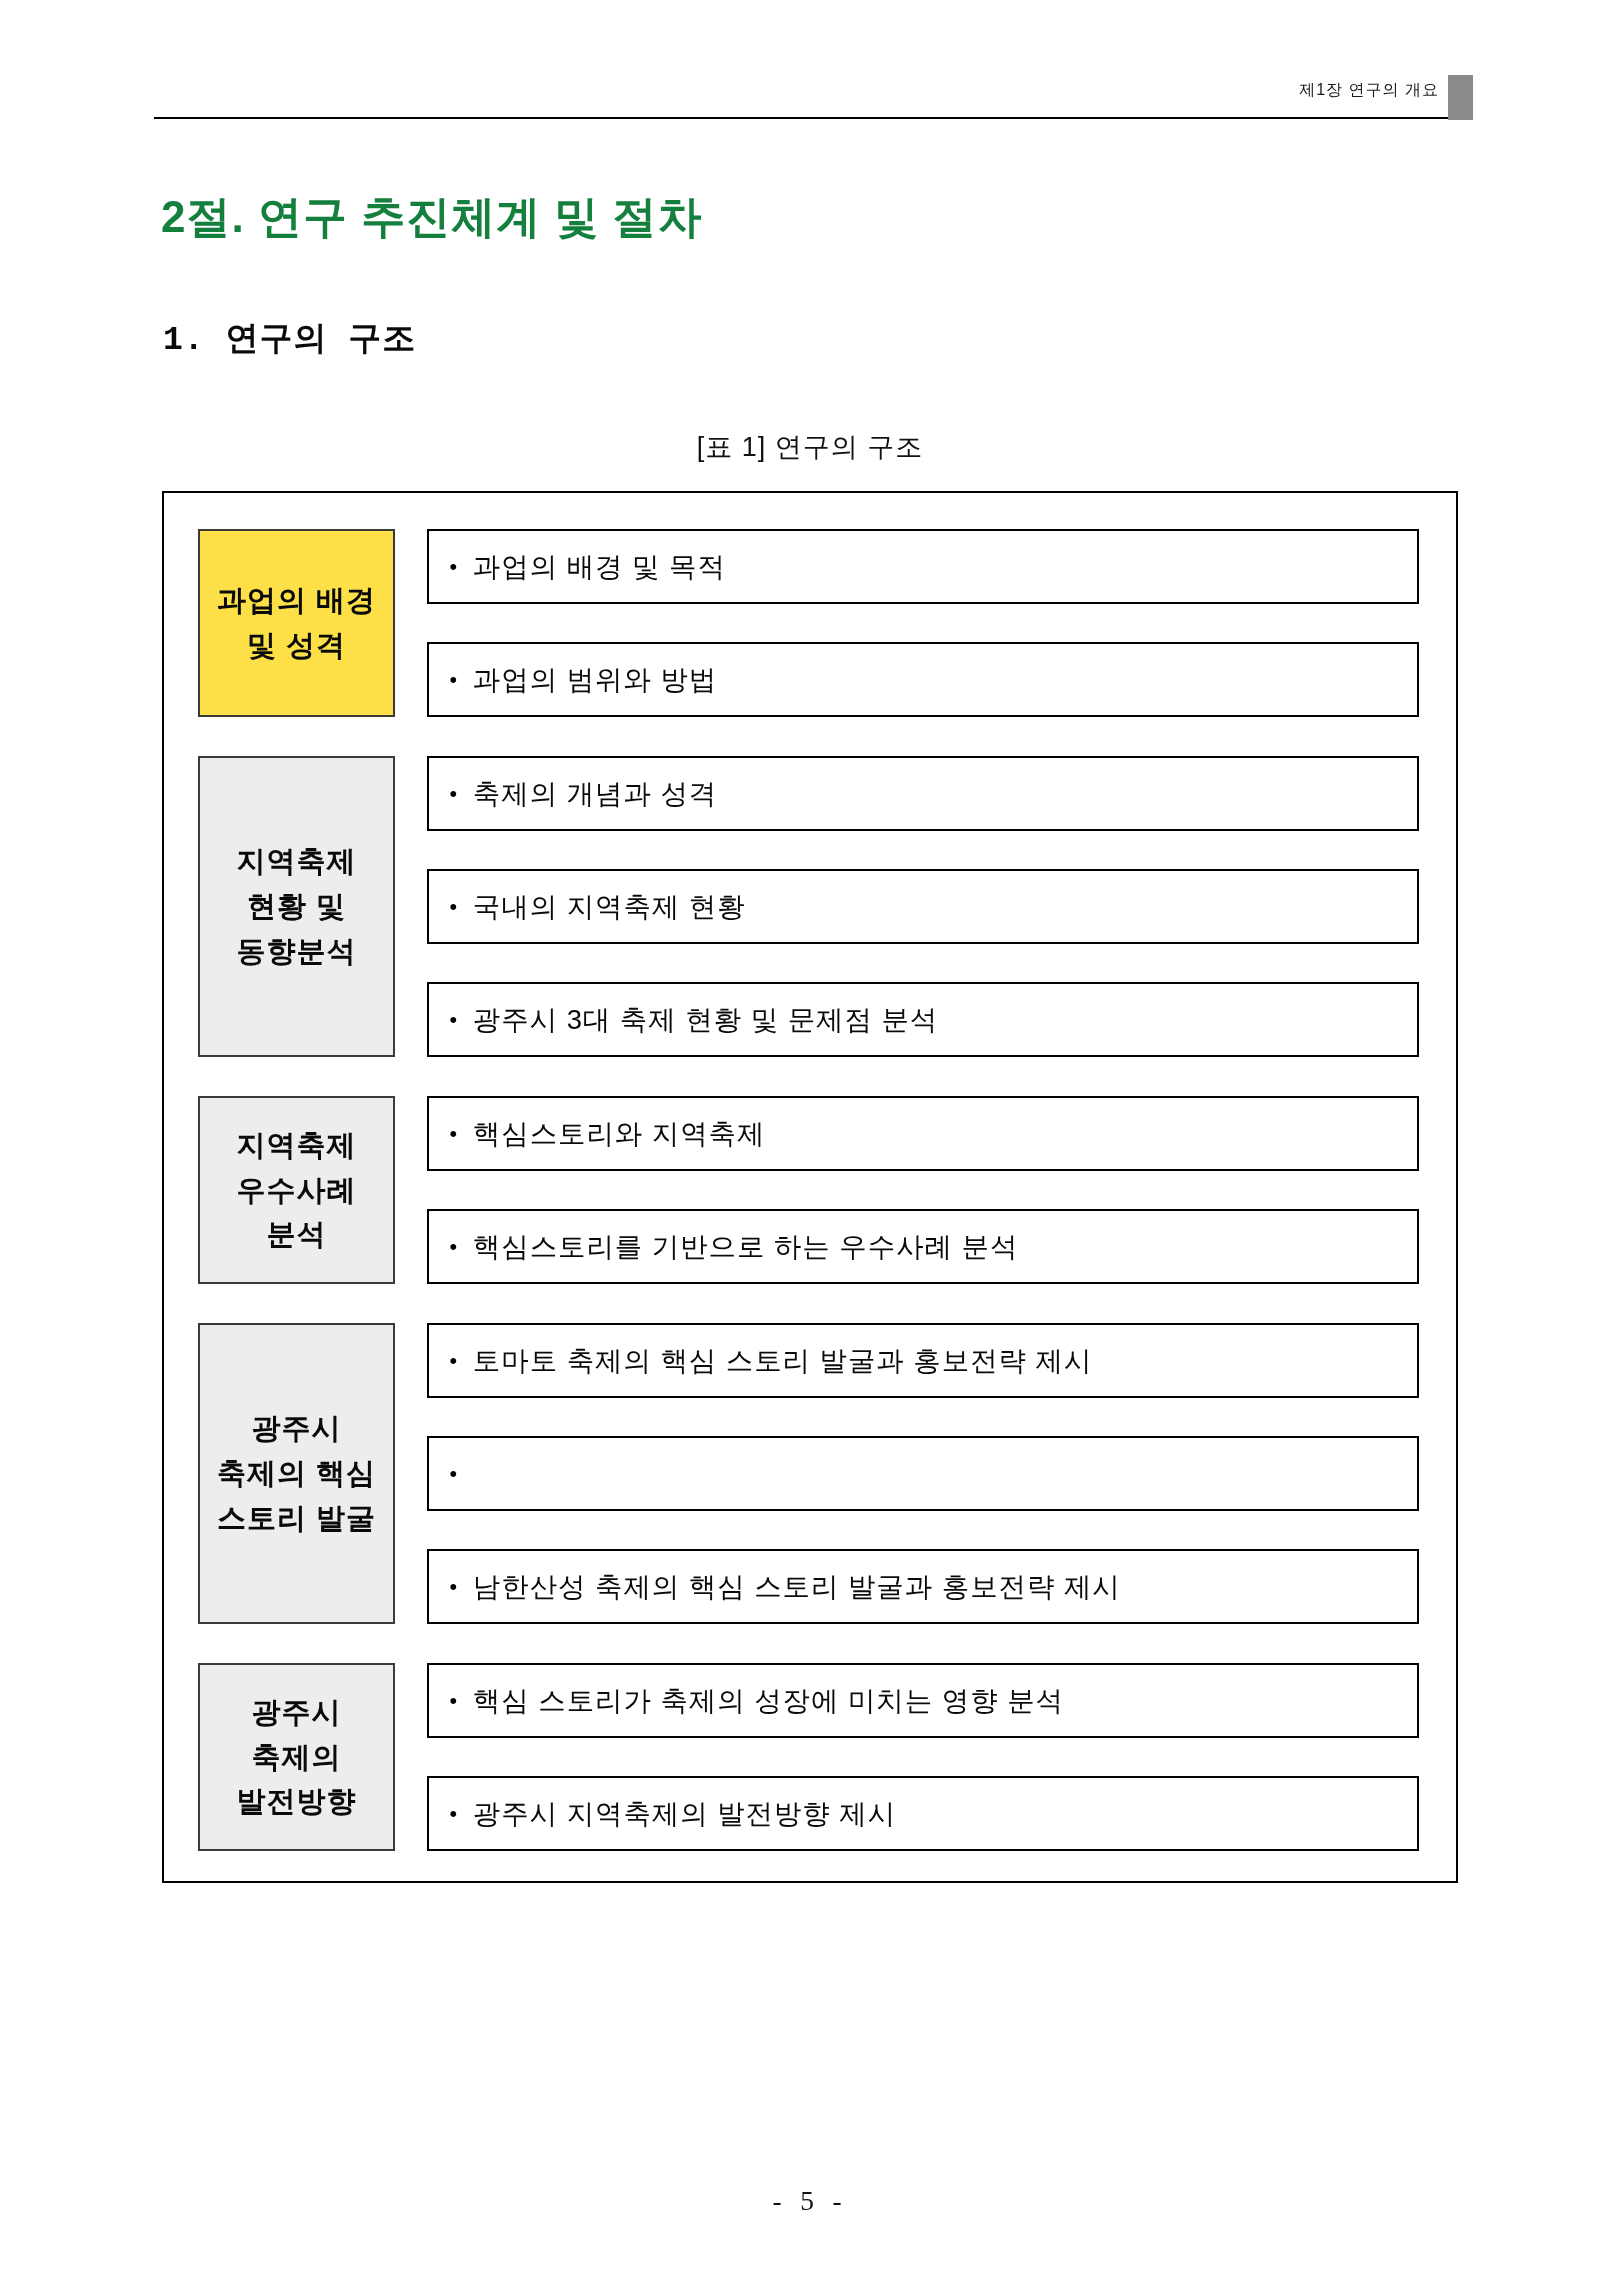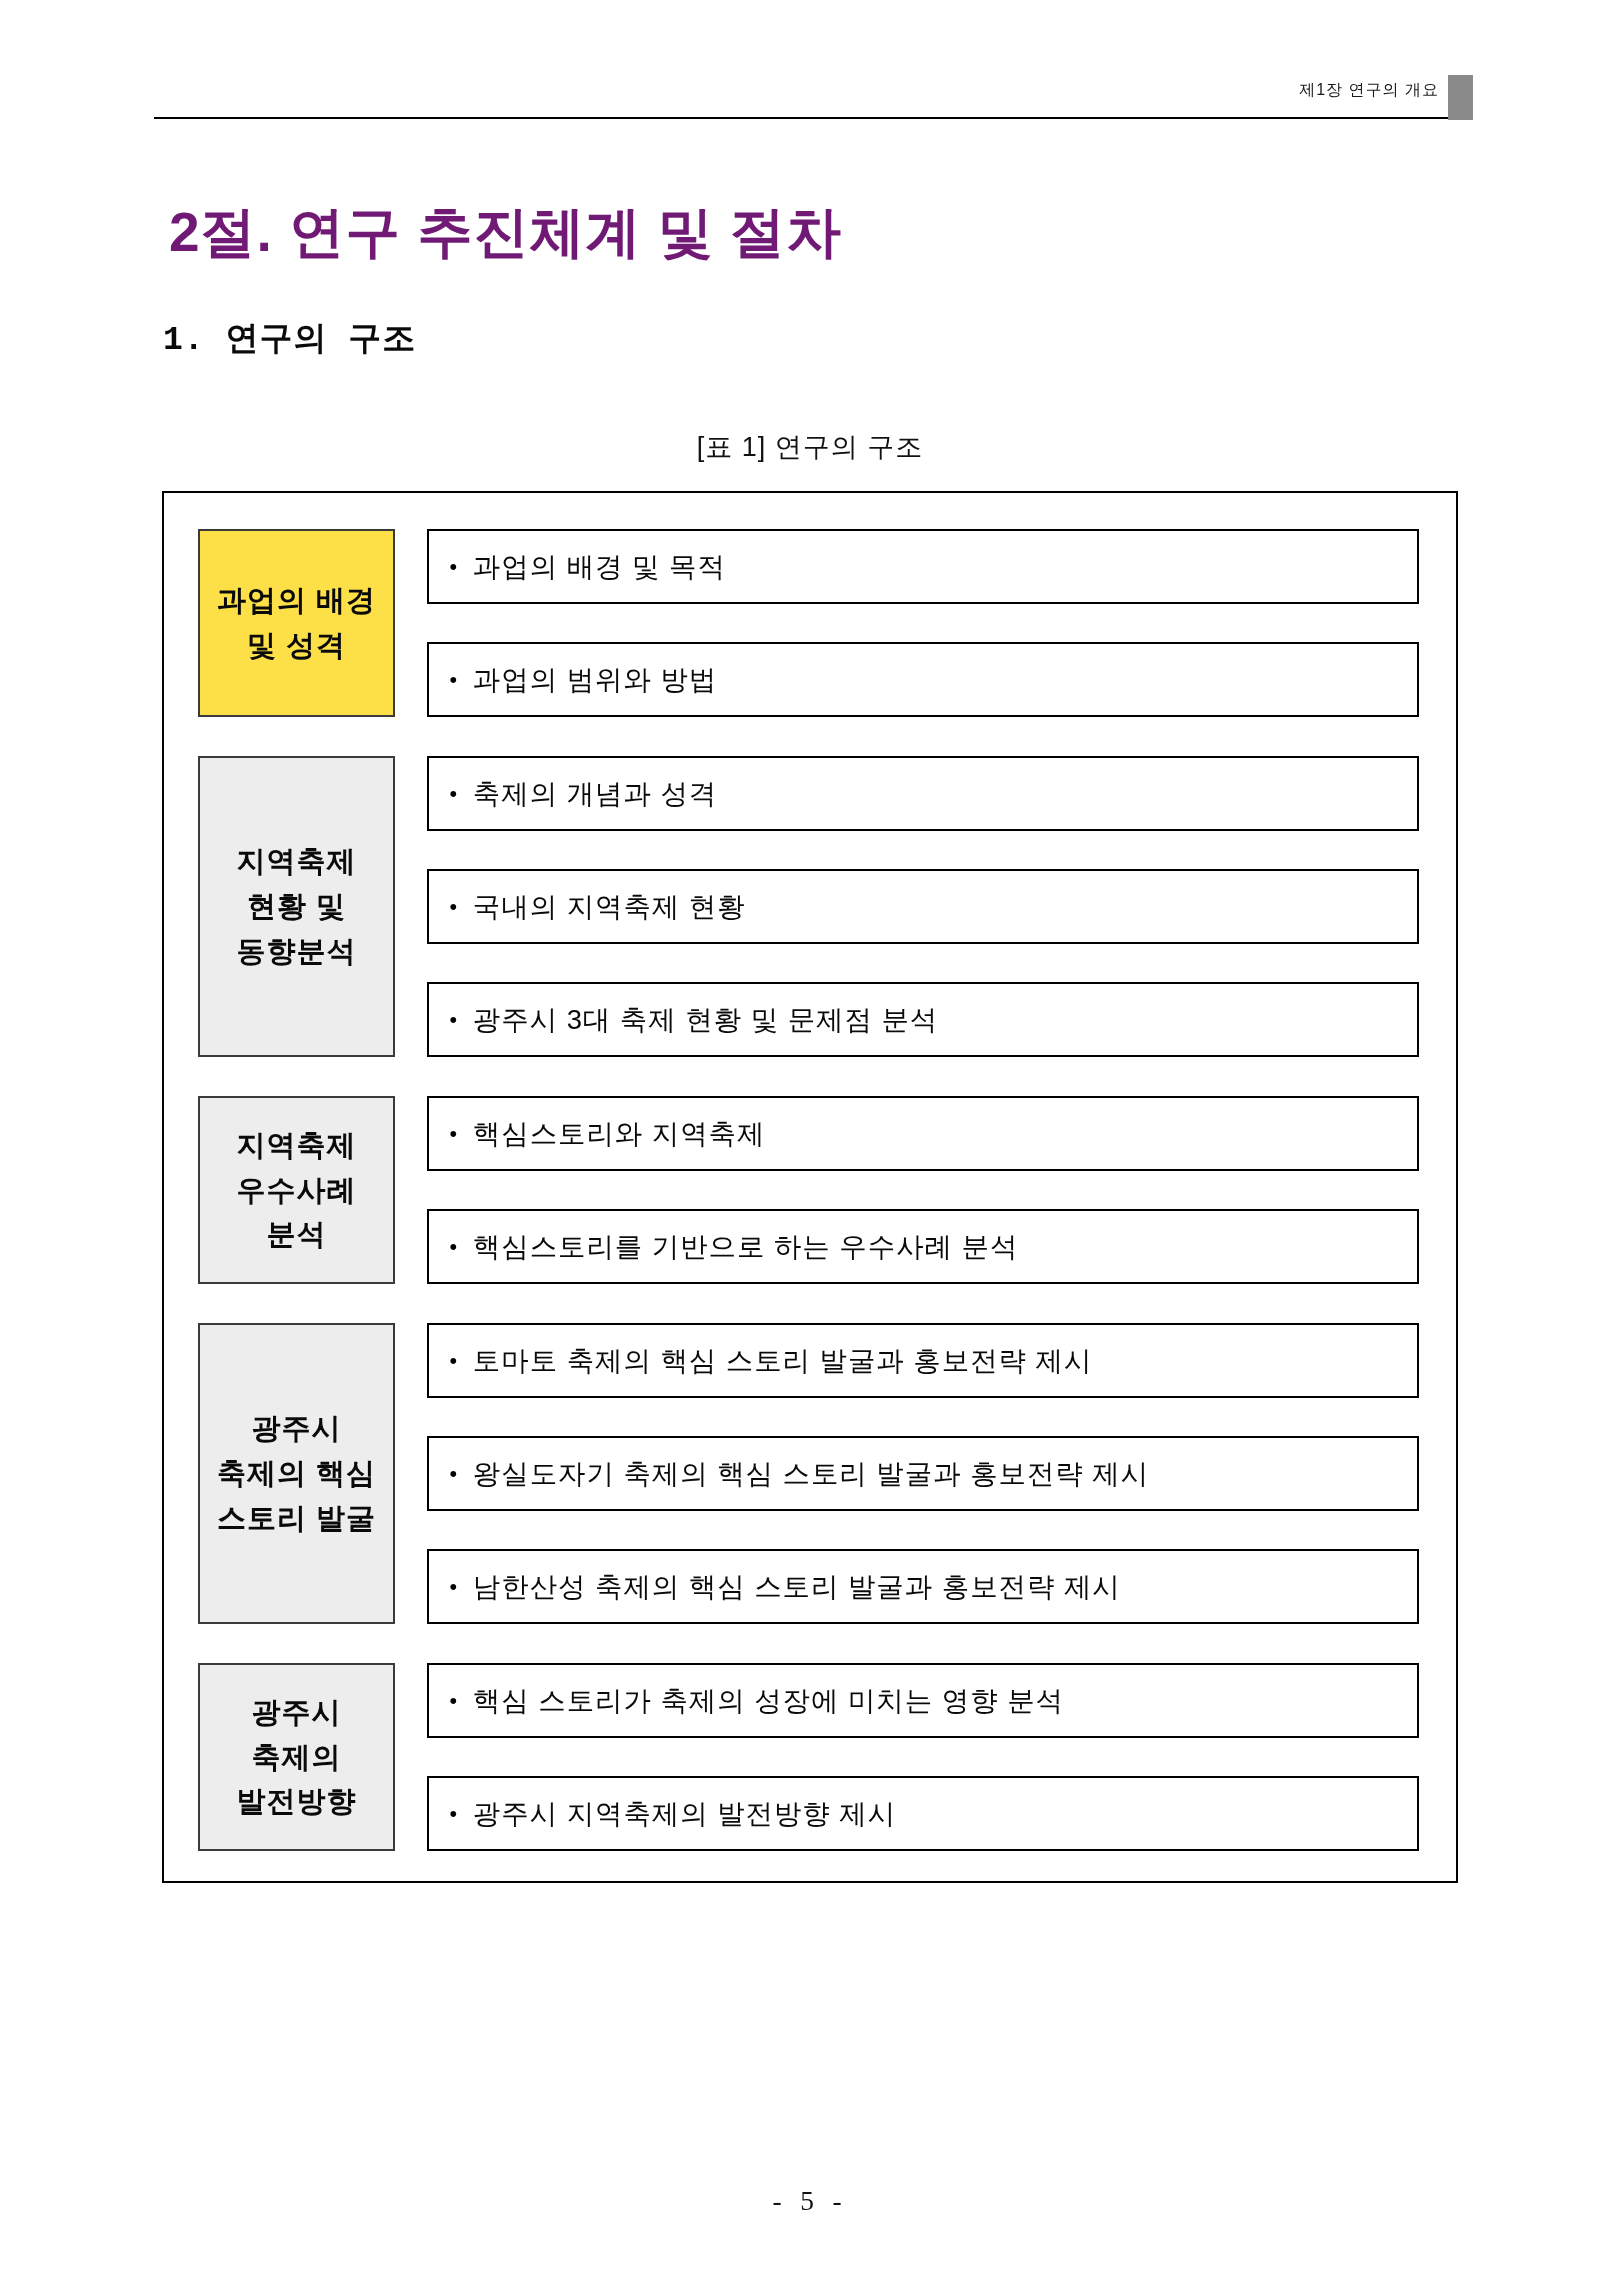--- a/index.html
+++ b/index.html
@@ -30,25 +30,25 @@
   .header-block{
     position:absolute;
     top:75px; left:1448px;
     width:24.5px; height:45px;
     background:#8a8a8a;
   }
   
   .section-title{
     position:absolute;
     top:188px; left:161px;
-    margin:8px;
-    font-size:55px;
+    margin:0;
+    font-size:44px;
     font-weight:bold;
     letter-spacing:1px;
-    color:#701a75;
+    color:#15803d;
   }
   .subsection-title{
     position:absolute;
     top:316px; left:163px;
     margin:0;
     font-size:33px;
     font-weight:bold;
     letter-spacing:1px;
     color:#0a0a0a;
     font-family:Liberation Mono, monospace;
@@ -198,21 +198,20 @@
         <div class="stage-label-box" style="background: rgb(237, 237, 237);">광주시
 축제의 핵심
 스토리 발굴</div>
         <div class="stage-items">
           <div class="item-box" style="border-color: rgb(0, 0, 0);">
             <span class="bullet">•</span>
             <span>토마토 축제의 핵심 스토리 발굴과 홍보전략 제시</span>
           </div>
           <div class="item-box" style="border-color: rgb(0, 0, 0);">
             <span class="bullet">•</span>
-            <span>왕실도자기 축제의 핵심 스토리 발굴과 홍보전략 제시</span>
           </div>
           <div class="item-box" style="border-color: rgb(0, 0, 0);">
             <span class="bullet">•</span>
             <span>남한산성 축제의 핵심 스토리 발굴과 홍보전략 제시</span>
           </div>
         </div>
       </div>
       <div class="stage-group">
         <div class="stage-label-box" style="background: rgb(237, 237, 237);">광주시
 축제의

